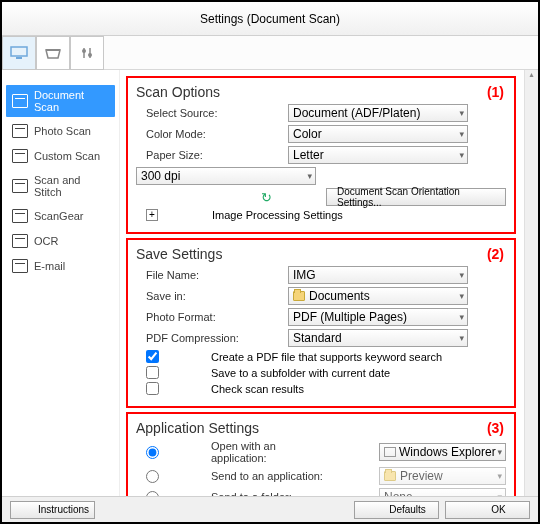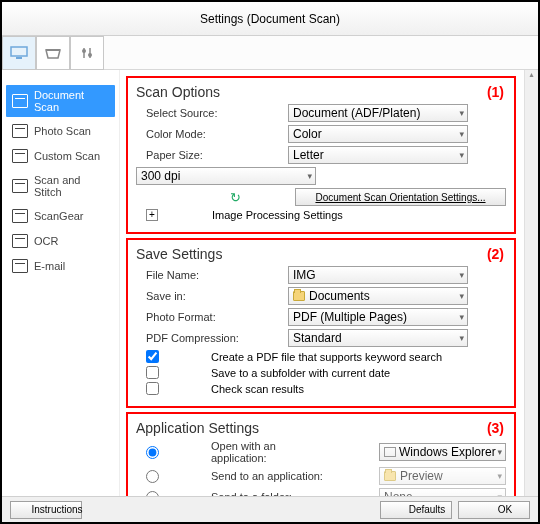--- a/index.html
+++ b/index.html
@@ -25,21 +25,21 @@
 .row { display: flex; align-items: center; margin: 3px 0; gap: 48px; }
 .row .label { width: 104px; padding-left: 10px; color: #333; }
 .combo { flex: 1; max-width: 180px; height: 18px; border: 1px solid #a0a0a0; background: linear-gradient(#fff,#eee); display: flex; align-items: center; padding: 0 4px; position: relative; font-size: 12px; }
 .combo::after { content: "▾"; position: absolute; right: 3px; font-size: 9px; color: #666; }
 .btn { height: 18px; border: 1px solid #a0a0a0; background: linear-gradient(#fff,#e8e8e8); display: flex; align-items: center; justify-content: center; padding: 0 10px; font-size: 10px; cursor: pointer; }
 .small-ico { width: 12px; height: 10px; border: 1px solid #999; margin-right: 3px; display: inline-block; }
 .plus-box { width: 12px; height: 12px; border: 1px solid #888; display: inline-flex; align-items: center; justify-content: center; font-size: 10px; line-height: 1; margin-right: 6px; margin-left: 10px; }
 input[type=checkbox], input[type=radio] { margin-right: 4px; margin-left: 10px; }
 .footer { position: absolute; bottom: 0; left: 0; right: 0; height: 26px; background: #f0f0f0; border-top: 1px solid #d0d0d0; display: flex; align-items: center; padding: 0 8px; gap: 6px; }
 .footer .spacer { flex: 1; }
-.footer .btn { width: 72px; padding-left: 32px; }
+.footer .btn { width: 85px; padding-left: 32px; }
 .refresh-ico { color: #2a6; font-size: 13px; margin-right: 6px; }
 .folder-ico { display:inline-block; width:12px; height:10px; background:#f5d479; border:1px solid #c9a93a; border-radius:1px; margin-right:4px; position:relative; }
 .folder-ico::before { content:""; position:absolute; top:-3px; left:0; width:5px; height:3px; background:#f5d479; border:1px solid #c9a93a; border-bottom:none; }
 </style>
 </head>
 <body>
 
 <div class="titlebar">
   <span>Settings (Document Scan)</span>
 </div>
@@ -122,21 +122,21 @@
             <span>Letter</span>
           </div>
         </div>
       <div class="row">
           <div class="combo">
             <span>300 dpi</span>
           </div>
         </div>
       <div class="row" style="justify-content:flex-end;">
         <span class="refresh-ico">↻</span>
-        <div class="btn" style="width:211px;text-decoration:underline;">
+        <div class="btn" style="width:180px;">
             <span>Document Scan Orientation Settings...</span>
           </div>
       </div>
       <div class="row">
           <span class="plus-box">+</span>
           <span>Image Processing Settings</span>
         </div>
     </div>
 
     <div class="grp">

